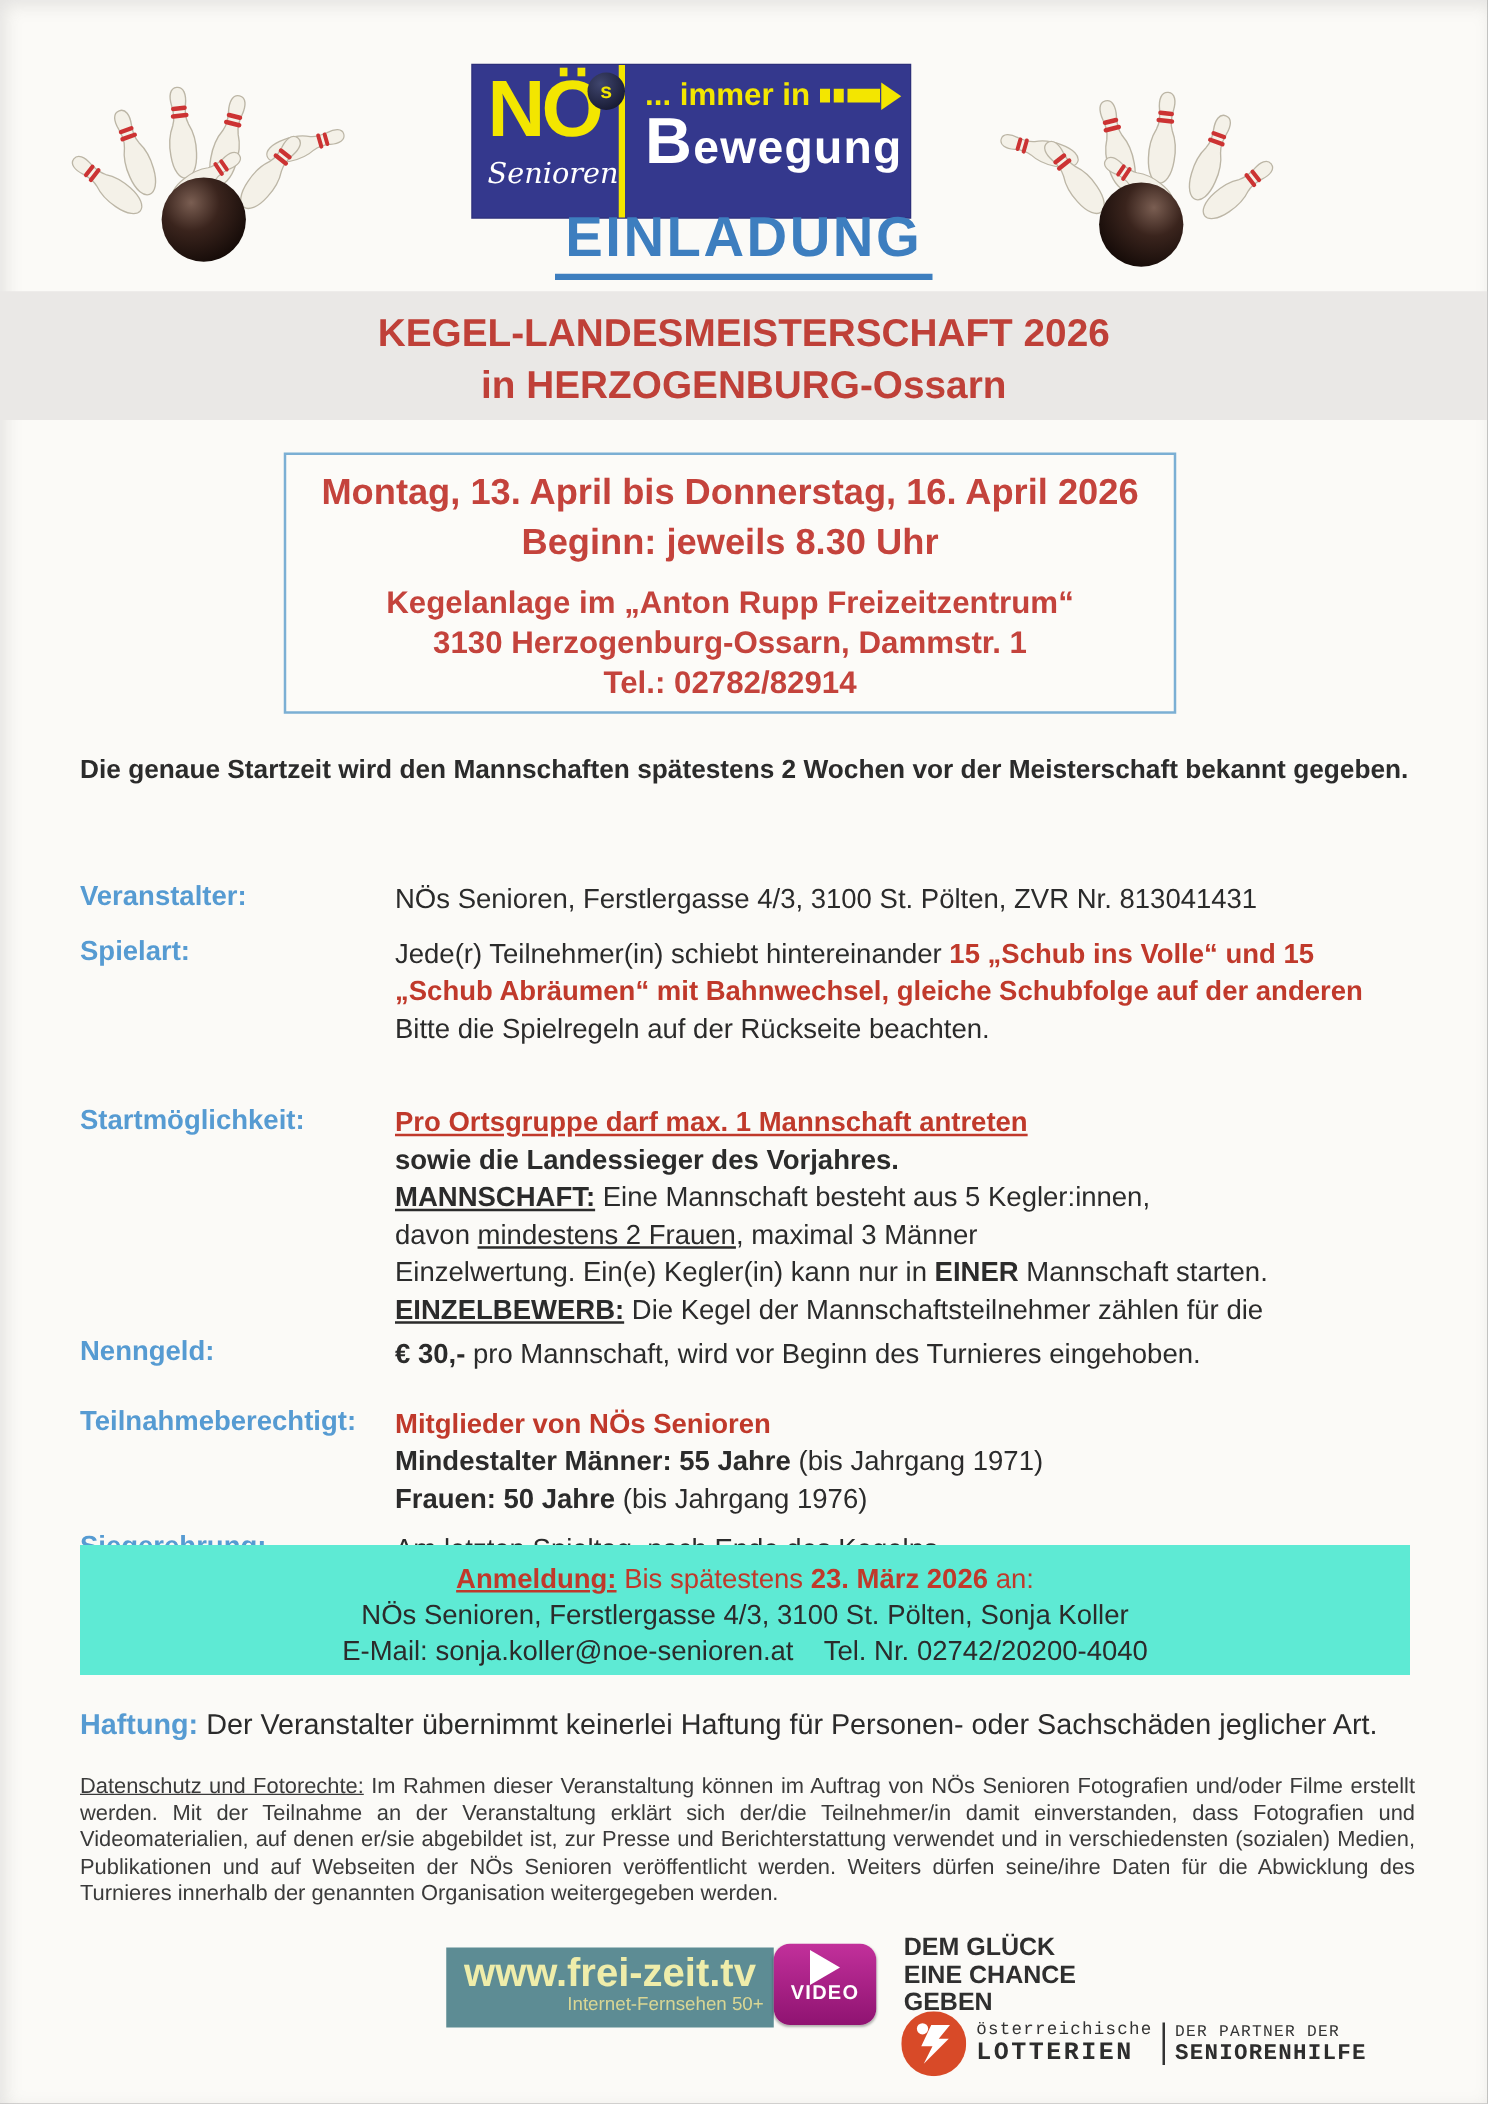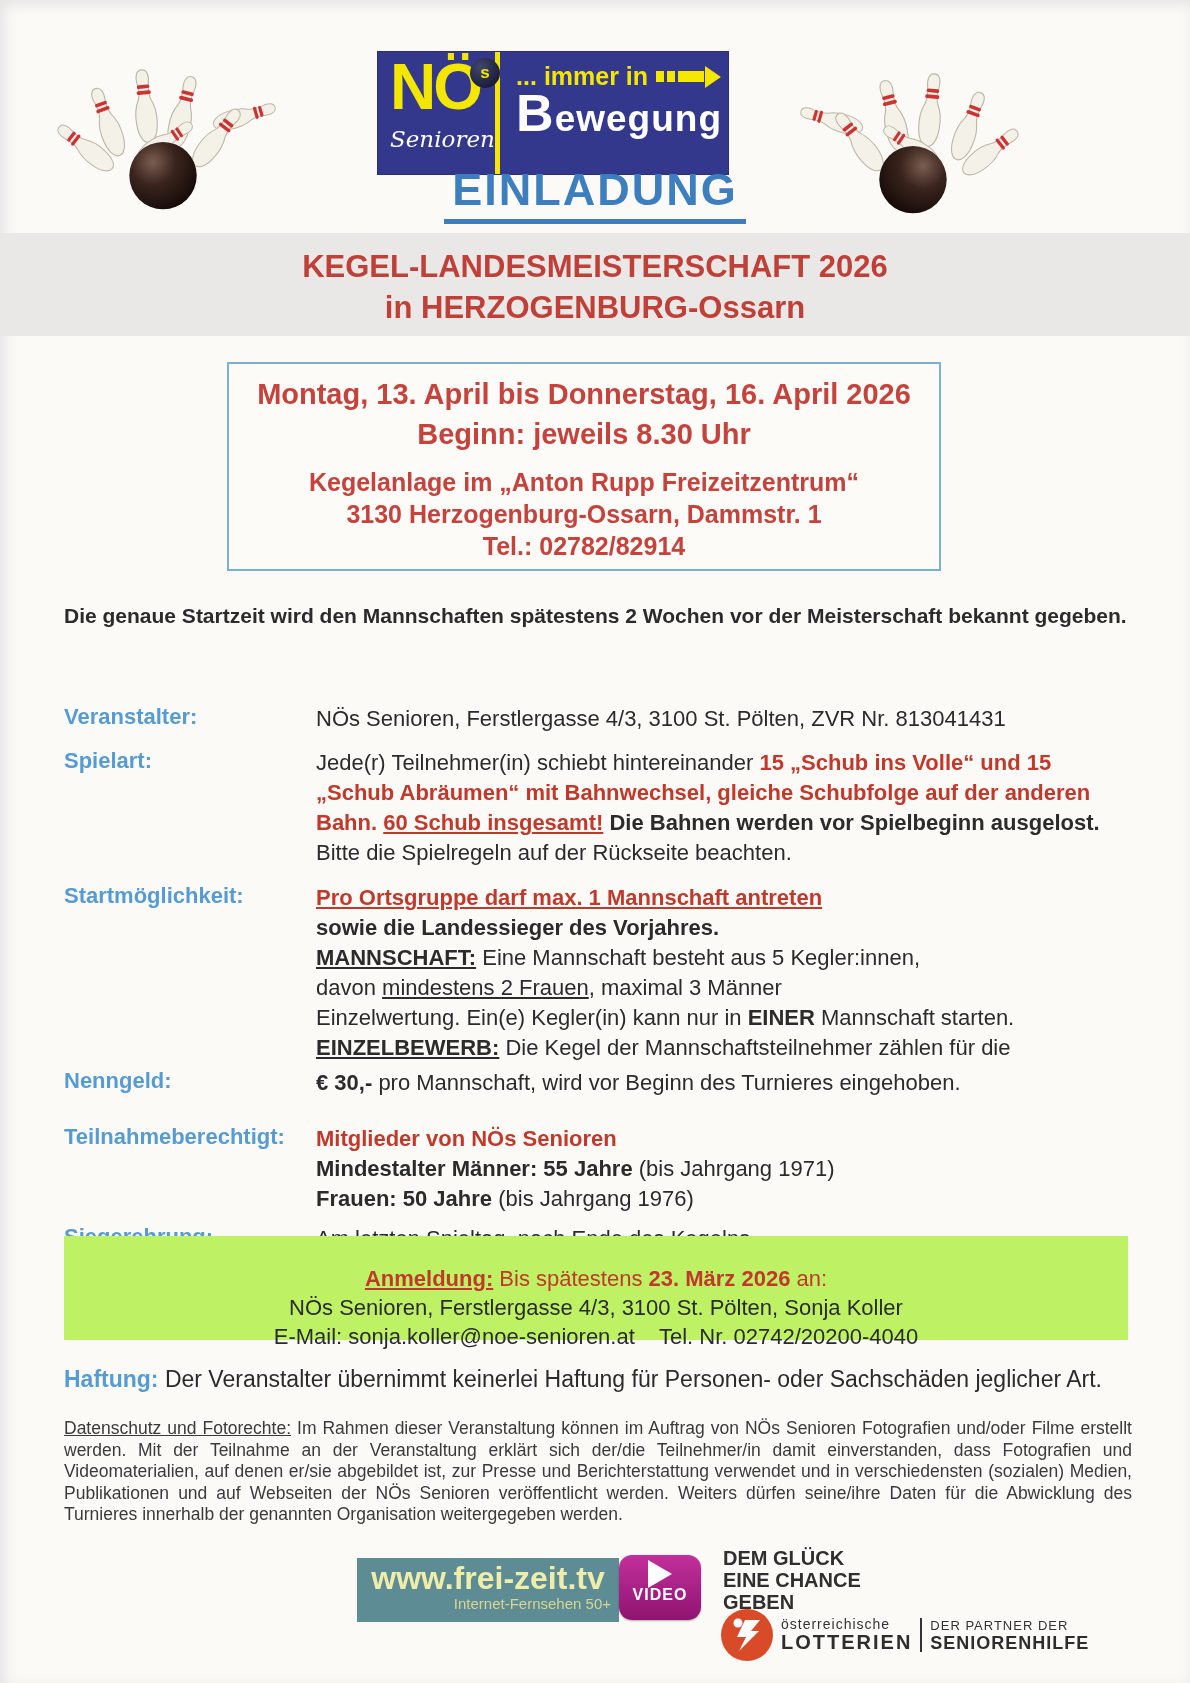--- a/index.html
+++ b/index.html
@@ -62,42 +62,42 @@
   .row{position:absolute;left:64px;width:1070px;margin-top:46px;}
   .row .label{position:absolute;left:0;top:0;color:#569bd2;font-weight:bold;font-size:22px;}
   .row .value{margin-left:252px;font-size:22px;line-height:30px;}
   .red{color:#c0392b;font-weight:bold;}
   .red-u{color:#c0392b;font-weight:bold;text-decoration:underline;}
   .b{font-weight:bold;}
   .bu{font-weight:bold;text-decoration:underline;}
   .u{text-decoration:underline;text-align:center;}
   
   .anm-band{position:absolute;left:64px;top:1236px;width:1064px;height:104px;
-    background:#bef264;text-align:center;padding-top:28px;box-sizing:border-box;
+    background:#5eead4;text-align:center;padding-top:12px;box-sizing:border-box;
     font-size:22px;line-height:29px;}
   .anm-red{color:#c0392b;}
   
   .haftung{position:absolute;left:64px;top:1366px;font-size:23px;width:1070px;}
   .haftung .hl{color:#569bd2;font-weight:bold;margin-top:44px;}
   .datenschutz{position:absolute;left:64px;top:1418px;width:1068px;
     font-size:17.5px;line-height:21.5px;text-align:justify;color:#3a3a3a;}
   
   .freizeit{position:absolute;left:357px;top:1558px;width:262px;height:64px;
     background:#5d8c94;box-sizing:border-box;padding-top:3px;}
   .fz-url{font-size:32px;font-weight:bold;color:#efedaa;text-align:center;line-height:34px;}
   .fz-sub{font-size:15px;color:#d9d694;text-align:right;padding-right:8px;line-height:18px;}
   .video-badge{position:absolute;left:619px;top:1555px;width:82px;height:65px;
     background:linear-gradient(#c2309b,#8f1371);border-radius:13px;
     display:flex;flex-direction:column;align-items:center;box-shadow:0 1px 2px rgba(0,0,0,.3);}
   .play{width:0;height:0;border-left:24px solid #ffffff;
     border-top:14px solid transparent;border-bottom:14px solid transparent;margin-top:5px;}
   .video-label{color:#ffffff;font-weight:bold;font-size:16px;letter-spacing:1px;margin-top:-2px;}
   .glueck{position:absolute;left:723px;top:1547px;font-size:20px;font-weight:bold;
     color:#2f2f2f;line-height:22px;}
-  .lotterien{position:absolute;left:721px;top:1609px;display:flex;align-items:center;}
+  .lotterien{position:absolute;left:721px;top:1609px;display:flex;align-items:center;font-family:Liberation Mono, monospace;}
   .lot-text{display:flex;align-items:center;margin-left:8px;}
   .lot-col{display:flex;flex-direction:column;justify-content:center;}
   .lot-small{font-size:14px;letter-spacing:1px;color:#333;line-height:15px;}
   .lot-big{font-size:20px;font-weight:bold;letter-spacing:2px;color:#2d2d2d;line-height:21px;}
   .lot-div{width:2px;height:34px;background:#333;margin:0 8px;}
   .lot-small2{font-size:13px;letter-spacing:1px;color:#333;line-height:15px;}
   .lot-big2{font-size:18px;font-weight:bold;letter-spacing:1px;color:#2d2d2d;line-height:20px;}
 </style>
 </head>
 <body>
@@ -181,21 +181,20 @@
     <div class="value">
       <div>NÖs Senioren, Ferstlergasse 4/3, 3100 St. Pölten, ZVR Nr. 813041431</div>
     </div>
   </div>
 
   <div class="row" style="top:702px">
     <span class="label">Spielart:</span>
     <div class="value">
       <div><span>Jede(r) Teilnehmer(in) schiebt hintereinander </span><span class="red">15 „Schub ins Volle“ und 15</span></div>
       <div class="red">„Schub Abräumen“ mit Bahnwechsel, gleiche Schubfolge auf der anderen</div>
-      <div><span class="red">Bahn. </span><span class="red-u">60 Schub insgesamt!</span><span class="b"> Die Bahnen werden vor Spielbeginn ausgelost.</span></div>
       <div>Bitte die Spielregeln auf der Rückseite beachten.</div>
     </div>
   </div>
 
   <div class="row" style="top:837px">
     <span class="label">Startmöglichkeit:</span>
     <div class="value">
       <div class="red-u">Pro Ortsgruppe darf max. 1 Mannschaft antreten</div>
       <div class="b">sowie die Landessieger des Vorjahres.</div>
       <div><span class="bu">MANNSCHAFT:</span><span> Eine Mannschaft besteht aus 5 Kegler:innen,</span></div>

